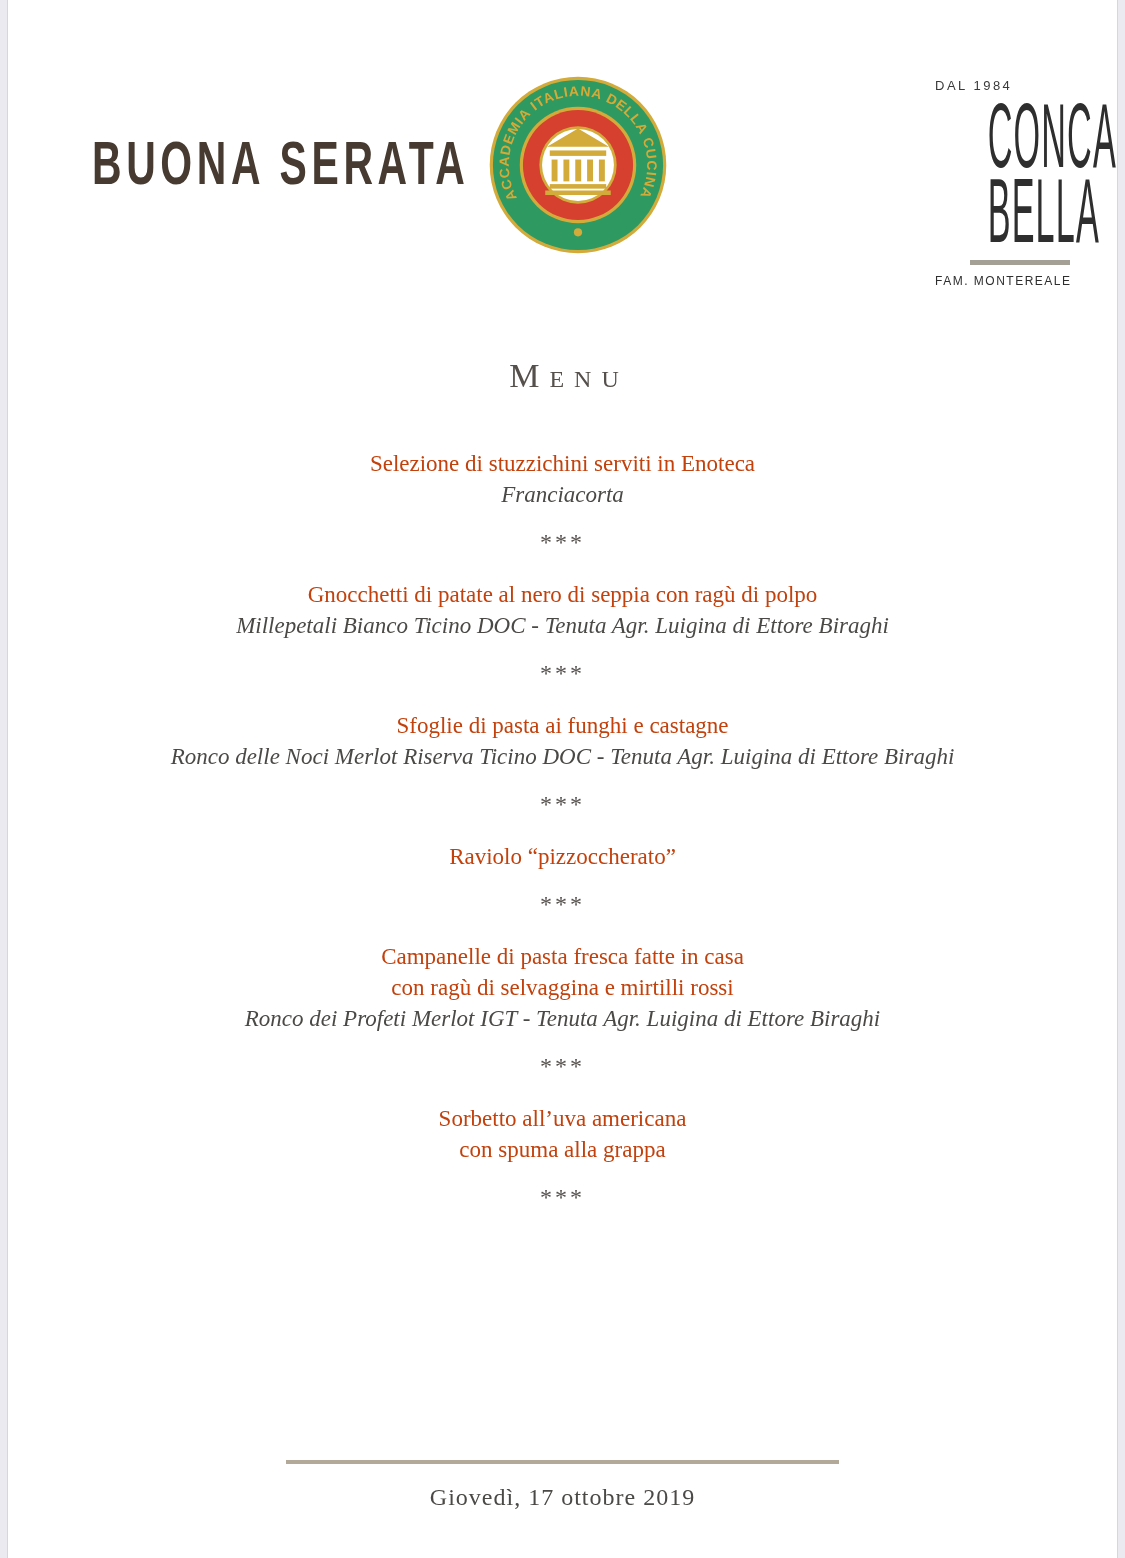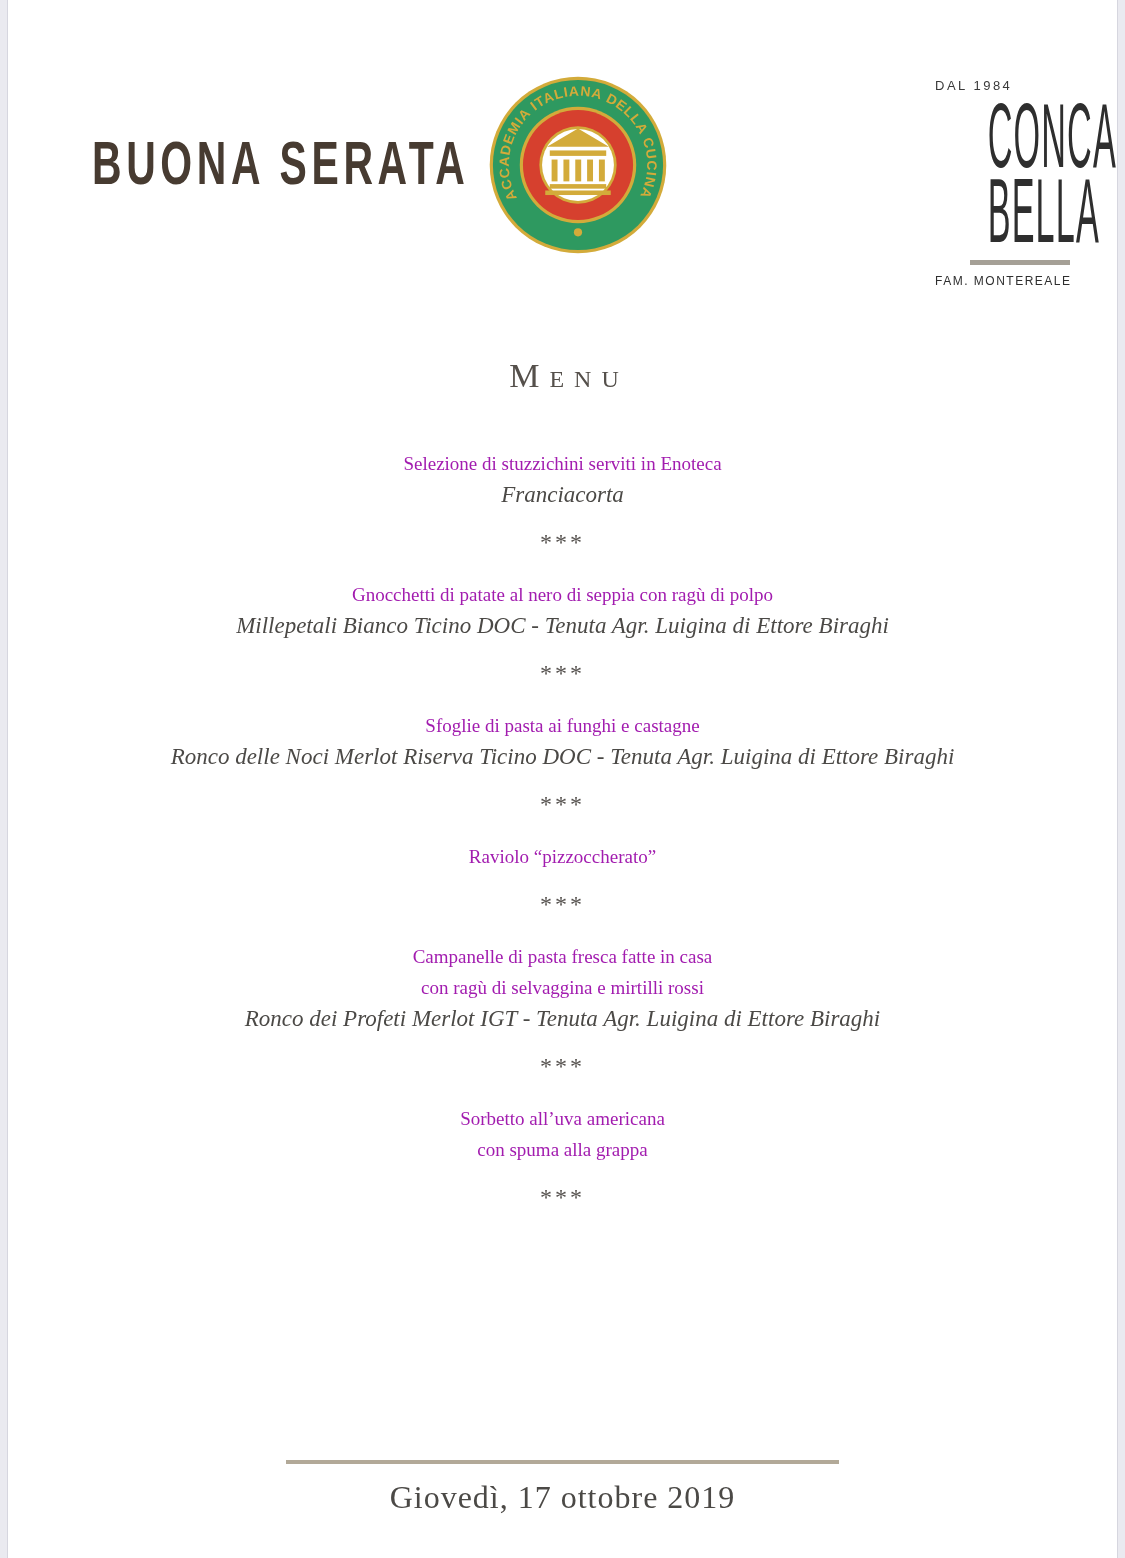--- a/index.html
+++ b/index.html
@@ -34,28 +34,28 @@
   .conca-name { font-size:90px; line-height:75px; letter-spacing:3px; font-weight:400; }
   .conca-rule { width:100px; height:5px; background:#a5a096; margin:11px auto 9px; }
   .conca-fam { font-size:12px; letter-spacing:1.5px; }
 
   
   .menu-title {
     margin:0; text-align:center; font-weight:400; font-variant:small-caps;
     font-size:34px; line-height:40px; letter-spacing:10px; color:#55504b; padding-left:13px;
   }
   .courses { margin-top:52px; text-align:center; }
-  .dish-line { font-size:19px; line-height:31px; color:#a21caf; }
+  .dish-line { font-size:23px; line-height:31px; color:#c2410c; }
   .wine-line { font-size:23px; line-height:31px; font-style:italic; color:#4b4946; }
   .separator { font-size:24px; line-height:31px; letter-spacing:3px; margin:17px 0 21px; color:#55514e; }
 
   
   .footer { position:absolute; left:0; right:0; top:1460px; text-align:center; }
   .footer-rule { width:553px; height:4px; background:#b2a998; margin:0 auto; }
-  .footer-date { margin-top:18px; font-size:32px; line-height:30px; letter-spacing:1px; color:#4b4946; }
+  .footer-date { margin-top:18px; font-size:24px; line-height:30px; letter-spacing:1px; color:#4b4946; }
 </style>
 </head>
 <body>
 
 <div class="screen">
   <div class="edge edge-left"></div>
   <div class="edge edge-right"></div>
 
   <header>
     <div class="buona">Buona Serata</div>

